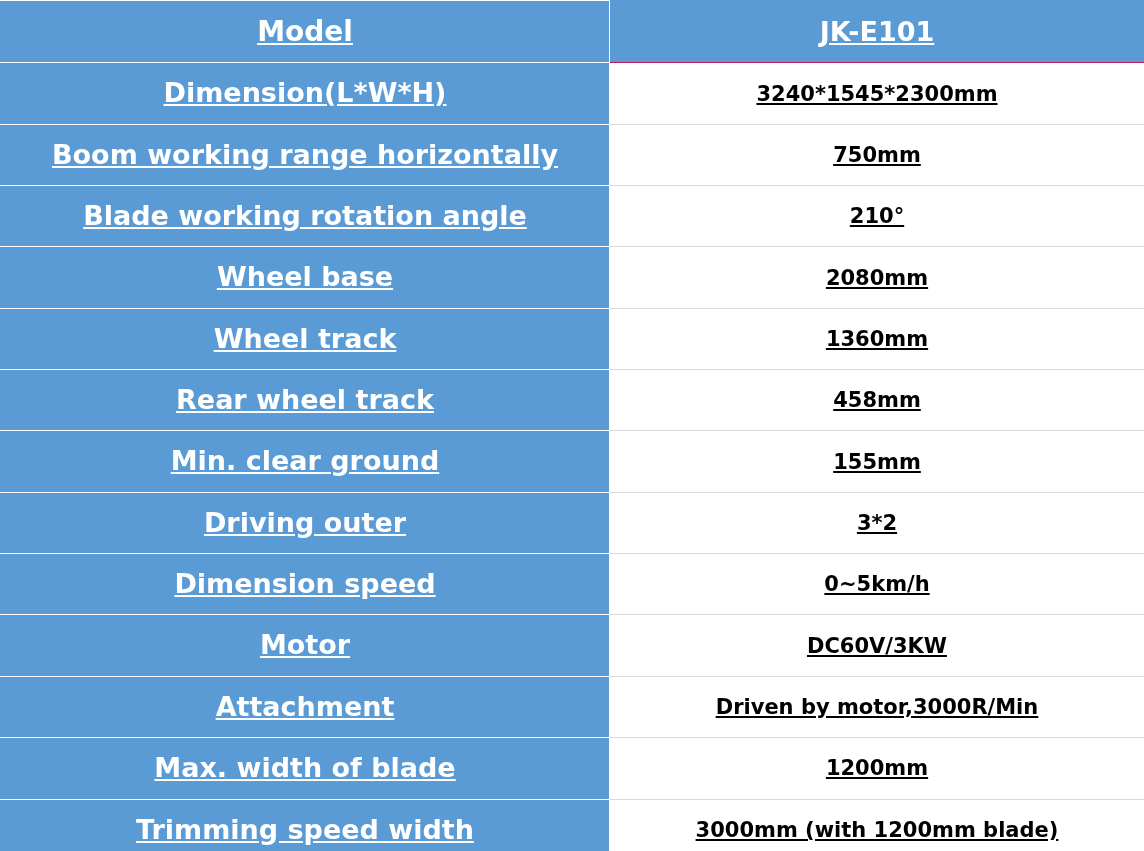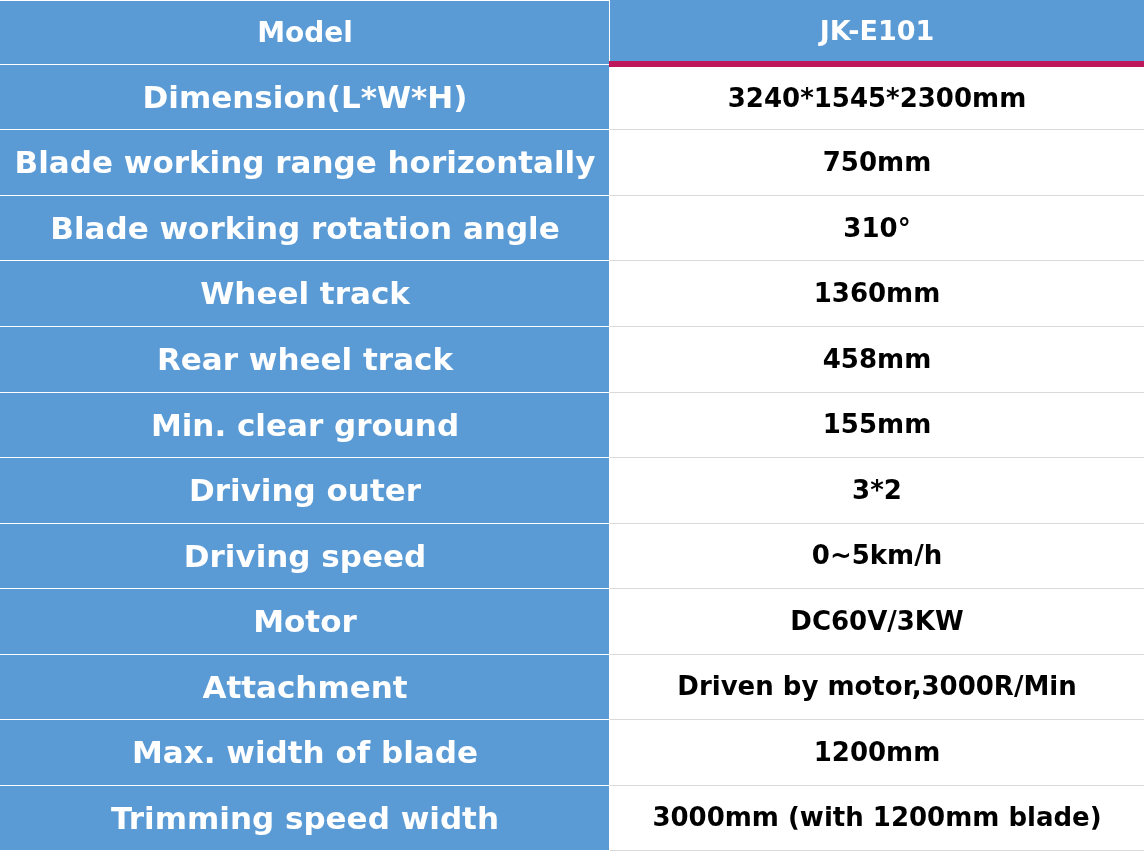--- a/index.html
+++ b/index.html
@@ -24,97 +24,102 @@
 
   .spec-table td {
     border: 1px solid #ffffff;
     padding: 16px 6px;
     text-align: center;
     vertical-align: middle;
     font-weight: bold;
     line-height: 1.05;
     white-space: nowrap;
     overflow: hidden;
+    text-decoration: underline;
   }
   td.label {
     background: #5b9bd5;
     color: #ffffff;
-    font-size: 31px;
+    font-size: 27px;
     border-left: 1px solid #5b9bd5;
   }
   td.value {
     background: #ffffff;
     color: #000000;
-    font-size: 26px;
+    font-size: 21px;
     border-color: #bfbfbf;
     border-left: 1px solid #ffffff;
     border-right: 1px solid #bfbfbf;
   }
   tr.header td.value {
     background: #5b9bd5;
     color: #ffffff;
     font-size: 27px;
     border-color: #5b9bd5;
   }
   tr.header td.label {
     font-size: 28px;
   }
   
   td.value {
     border-top: 1px solid #d9d9d9;
     border-bottom: 1px solid #d9d9d9;
   }
   tr.header td.value {
     border-top: 1px solid #5b9bd5;
-    border-bottom: 6px solid #be185d;
+    border-bottom: 1px solid #be185d;
   }
 </style>
 </head>
 <body>
 
 <table class="spec-table">
   <colgroup>
     <col class="label-col">
     <col class="value-col">
   </colgroup>
   <tbody>
     <tr class="header">
       <td class="label">Model</td>
       <td class="value">JK-E101</td>
     </tr>
     <tr>
       <td class="label">Dimension(L*W*H)</td>
       <td class="value">3240*1545*2300mm</td>
     </tr>
     <tr>
-      <td class="label">Blade working range horizontally</td>
+      <td class="label">Boom working range horizontally</td>
       <td class="value">750mm</td>
     </tr>
     <tr>
       <td class="label">Blade working rotation angle</td>
-      <td class="value">310°</td>
+      <td class="value">210°</td>
+    </tr>
+    <tr>
+      <td class="label">Wheel base</td>
+      <td class="value">2080mm</td>
     </tr>
     <tr>
       <td class="label">Wheel track</td>
       <td class="value">1360mm</td>
     </tr>
     <tr>
       <td class="label">Rear wheel track</td>
       <td class="value">458mm</td>
     </tr>
     <tr>
       <td class="label">Min. clear ground</td>
       <td class="value">155mm</td>
     </tr>
     <tr>
       <td class="label">Driving outer</td>
       <td class="value">3*2</td>
     </tr>
     <tr>
-      <td class="label">Driving speed</td>
+      <td class="label">Dimension speed</td>
       <td class="value">0~5km/h</td>
     </tr>
     <tr>
       <td class="label">Motor</td>
       <td class="value">DC60V/3KW</td>
     </tr>
     <tr>
       <td class="label">Attachment</td>
       <td class="value">Driven by motor,3000R/Min</td>
     </tr>

